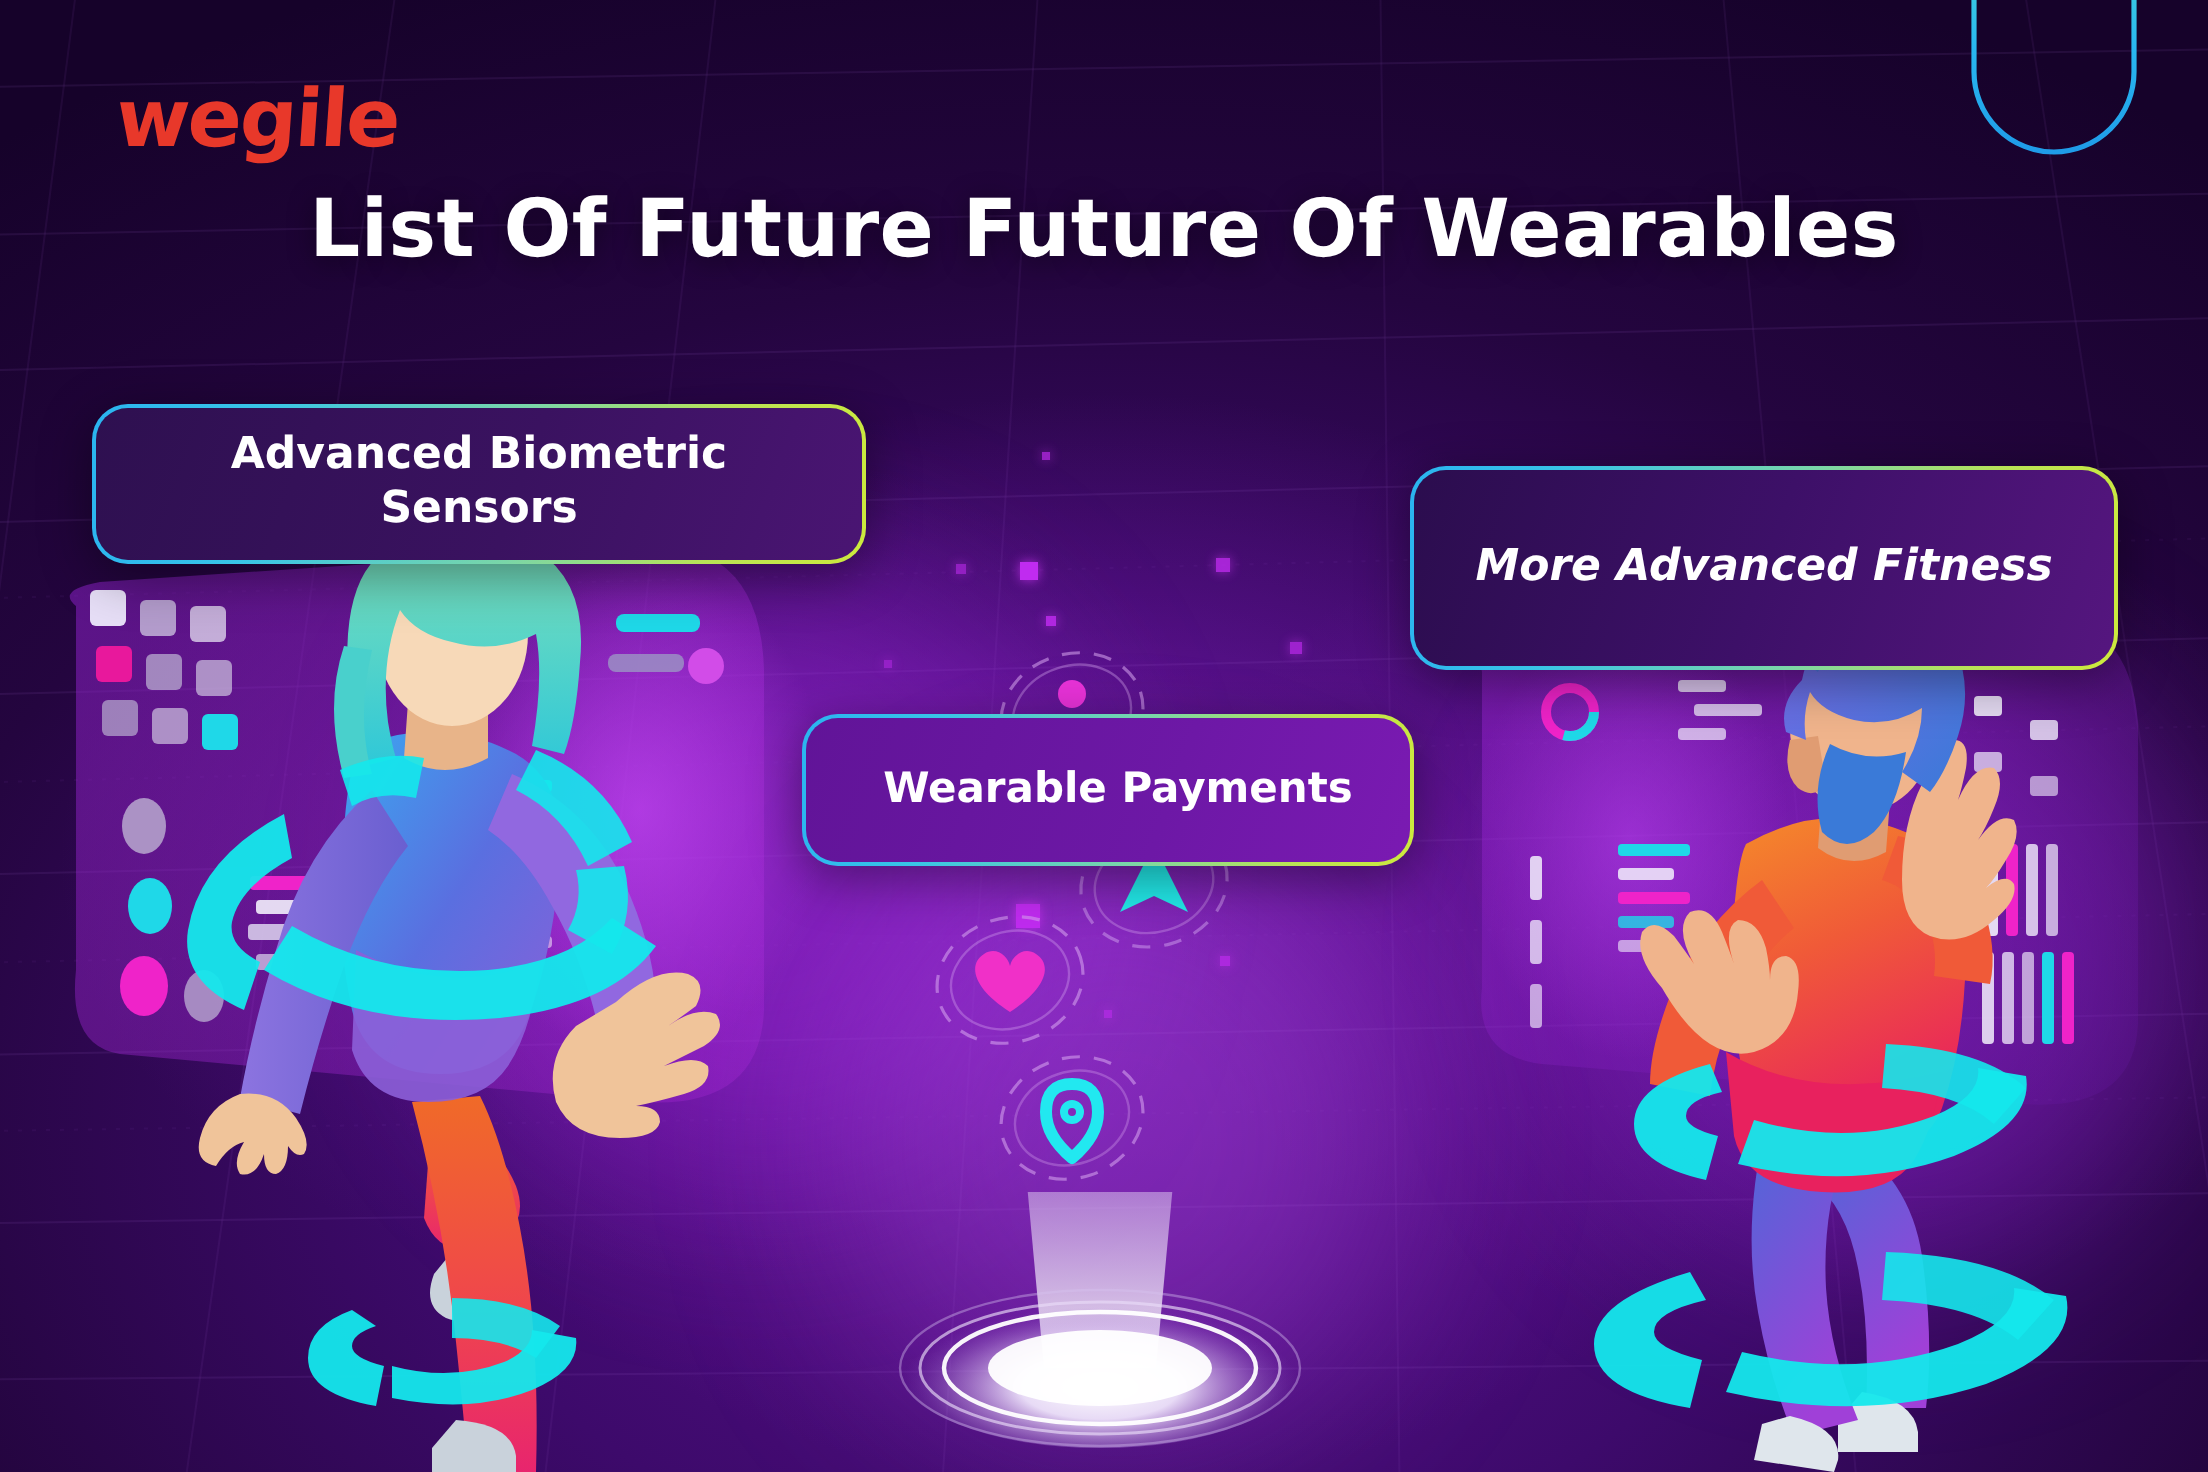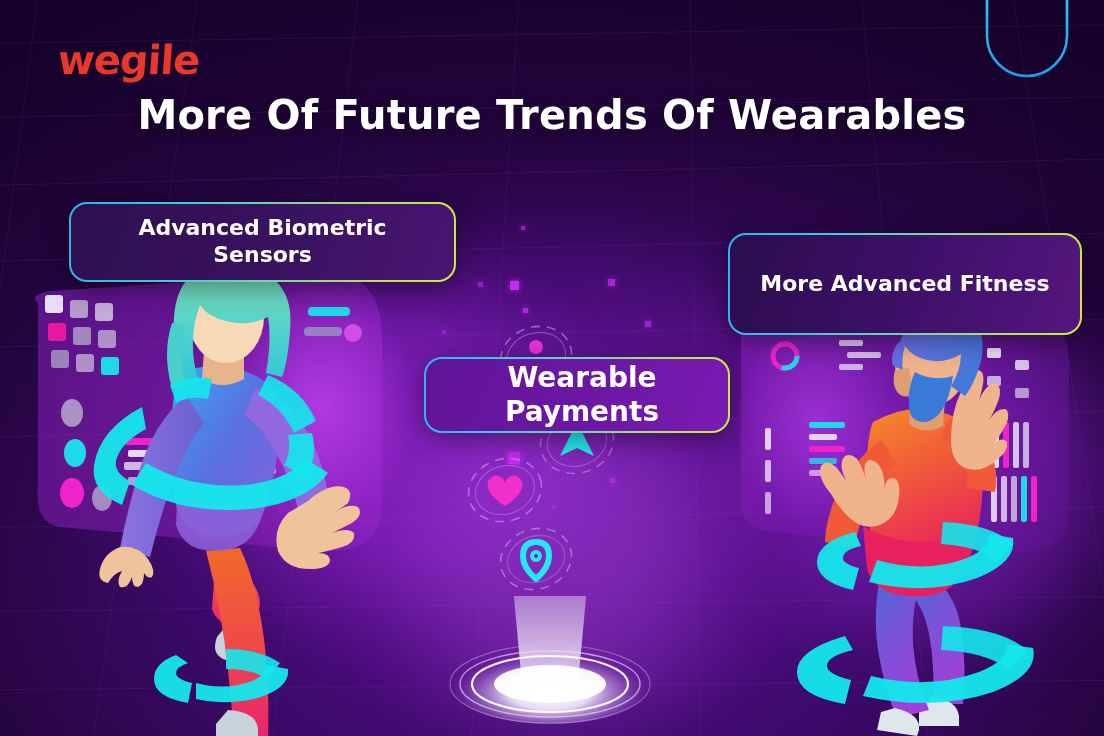--- a/index.html
+++ b/index.html
@@ -27,33 +27,33 @@
         font-style:normal;transform:skewX(-4deg);}
 
   
   .title{position:absolute;left:0;right:0;top:92px;text-align:center;
          font-size:40px;font-weight:700;color:#ffffff;letter-spacing:.2px;
          text-shadow:0 2px 14px rgba(0,0,0,.45);font-family:"DejaVu Sans",sans-serif;}
 
   
   .label-box{position:absolute;border-radius:18px;padding:2px;
              background:linear-gradient(100deg,#2ab4f0 0%,#39c5e6 22%,#7ad6a8 55%,#b9e356 80%,#cdea3c 100%);
-             box-shadow:0 6px 26px rgba(0,0,0,.40);margin-left:23px;}
+             box-shadow:0 6px 26px rgba(0,0,0,.40);}
   .label-inner{border-radius:16px;height:100%;display:flex;align-items:center;justify-content:center;
                text-align:center;color:#fff;font-weight:700;font-family:"DejaVu Sans",sans-serif;
                line-height:1.22;padding:0 18px;box-sizing:border-box;}
 
   #box1{left:46px;top:202px;width:383px;height:76px;}
   #box1 .label-inner{background:linear-gradient(110deg,#2e1050 0%,#3a1260 55%,#4a1573 100%);font-size:22px;}
 
   #box2{left:401px;top:357px;width:302px;height:72px;}
-  #box2 .label-inner{background:linear-gradient(110deg,#611498 0%,#6d18a6 60%,#7a1ab2 100%);font-size:28px;padding-left:28px;}
+  #box2 .label-inner{background:linear-gradient(110deg,#611498 0%,#6d18a6 60%,#7a1ab2 100%);font-size:21px;padding-left:28px;}
 
   #box3{left:705px;top:233px;width:350px;height:98px;}
-  #box3 .label-inner{background:linear-gradient(110deg,#2b0d4e 0%,#3d1068 50%,#55167f 100%);font-size:22px;}
+  #box3 .label-inner{background:linear-gradient(110deg,#2b0d4e 0%,#3d1068 50%,#55167f 100%);font-size:22px;font-style:italic;}
 
   
   #u-deco{position:absolute;right:0;top:-42px;width:150px;height:150px;}
 
   
   #portal{position:absolute;left:430px;top:596px;width:240px;height:140px;}
 
   
   .badge{position:absolute;}
 
@@ -391,21 +391,21 @@
 
   <svg class="badge" style="left:494px;top:522px;width:84px;height:74px;" viewBox="0 0 84 74">
     <ellipse cx="42" cy="37" rx="36" ry="30" fill="none" stroke="#d8a8f0" stroke-width="1.6" opacity=".55" stroke-dasharray="9 7" transform="rotate(-18 42 37)"></ellipse>
     <ellipse cx="42" cy="37" rx="29" ry="23" fill="none" stroke="#e0b4f5" stroke-width="1.2" opacity=".3" transform="rotate(-18 42 37)"></ellipse>
     <path d="M42 20 q13 0 13 14 q0 12 -13 23 q-13 -11 -13 -23 q0 -14 13 -14 z" fill="none" stroke="#22e8f0" stroke-width="6" stroke-linejoin="round"></path>
     <circle cx="42" cy="34" r="4" fill="none" stroke="#22e8f0" stroke-width="4"></circle>
   </svg>
 
   <div class="logo">wegile</div>
 
-  <div class="title">More Of Future Trends Of Wearables</div>
+  <div class="title">List Of Future Future Of Wearables</div>
 
   <div class="label-box" id="box1">
     <div class="label-inner">
       <span>Advanced Biometric Sensors</span>
     </div>
   </div>
 
   <div class="label-box" id="box2">
     <div class="label-inner">
       <span>Wearable Payments</span>

